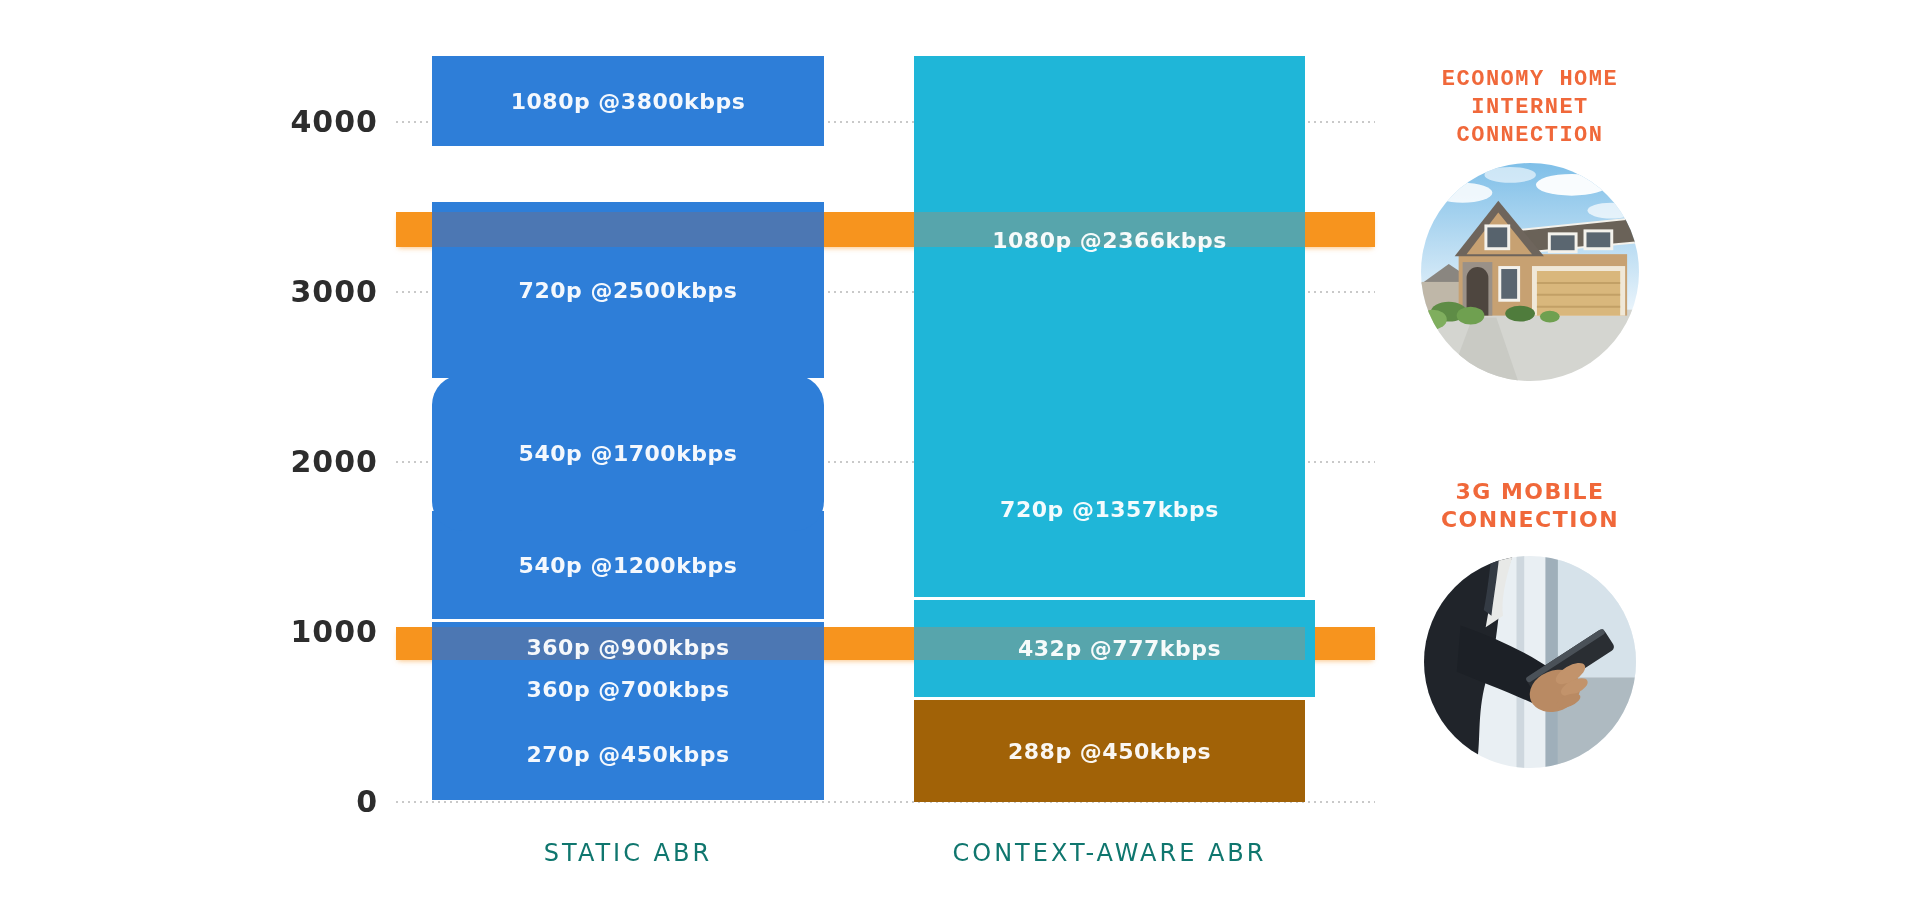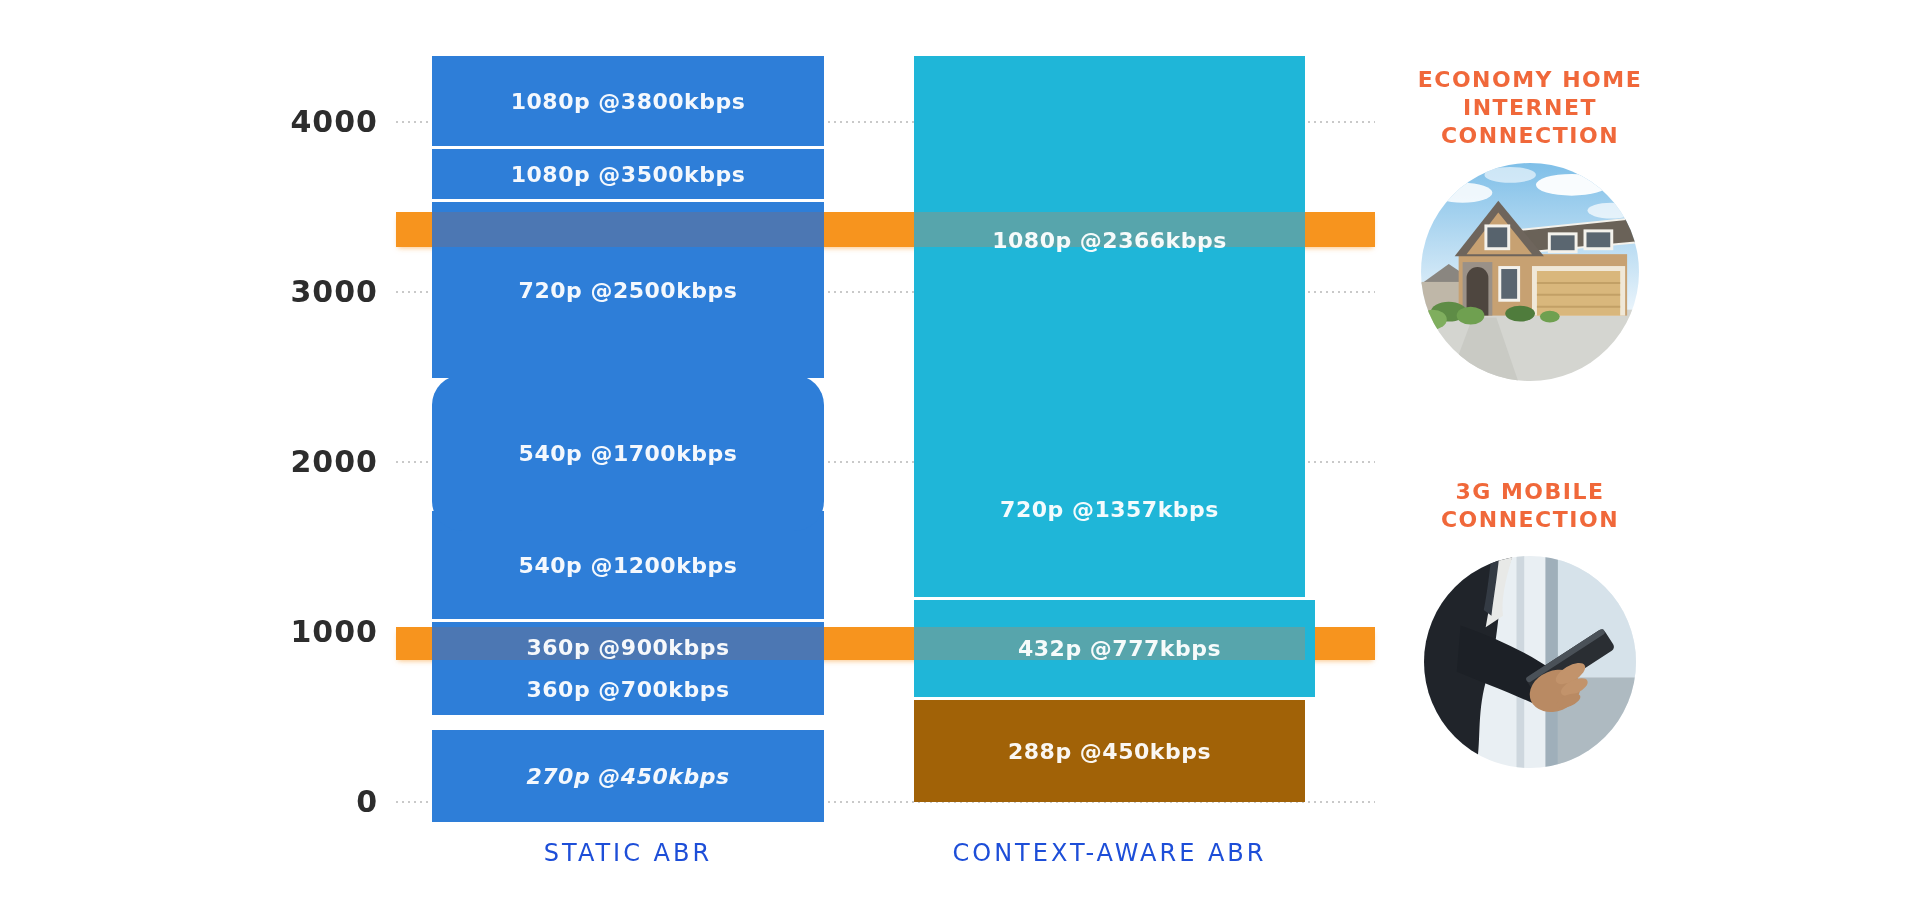--- a/index.html
+++ b/index.html
@@ -6,21 +6,21 @@
   body{width:1920px;height:910px;font-family:"DejaVu Sans","Liberation Sans",sans-serif;}
   .canvas{position:relative;width:1920px;height:910px;background:#fff;overflow:hidden;}
   #plot{position:absolute;left:0;top:0;width:1920px;height:910px;}
   .gridline{position:absolute;height:2px;background-image:repeating-linear-gradient(to right,#c9c9c9 0 2px,transparent 2px 6px);}
   .tick-label{position:absolute;width:110px;text-align:right;font-weight:bold;font-size:30px;letter-spacing:1px;color:#2d2d2d;line-height:30px;}
   .band-back{position:absolute;box-shadow:0 3px 5px -2px rgba(247,148,30,.55);}
   .bar{position:absolute;}
   .seg{position:absolute;left:0;width:100%;display:flex;align-items:center;justify-content:center;}
   .seg-label{position:relative;z-index:3;font-weight:bold;font-size:22px;letter-spacing:.5px;color:rgba(255,255,255,.95);white-space:nowrap;}
   .band-stripe{position:absolute;left:0;width:100%;}
-  .col-title{position:absolute;text-align:center;font-size:24px;letter-spacing:3px;color:#1d4ed8;line-height:30px;}
+  .col-title{position:absolute;text-align:center;font-size:24px;letter-spacing:3px;color:#0f766e;line-height:30px;}
   .conn-label{position:absolute;width:300px;text-align:center;white-space:pre-line;font-weight:bold;font-size:22px;line-height:28px;letter-spacing:1.5px;color:#F0683A;}
   .photo{position:absolute;border-radius:50%;overflow:hidden;}
   .photo svg{display:block;width:100%;height:100%;}
 </style>
 </head>
 <body>
 
 <div class="canvas">
 
   <div id="plot">
@@ -30,40 +30,37 @@
       <div class="tick-label" style="left: 268px; top: 617px;">1000</div>
       <div class="gridline" style="left: 396px; width: 979px; top: 461px;"></div>
       <div class="tick-label" style="left: 268px; top: 447px;">2000</div>
       <div class="gridline" style="left: 396px; width: 979px; top: 291px;"></div>
       <div class="tick-label" style="left: 268px; top: 277px;">3000</div>
       <div class="gridline" style="left: 396px; width: 979px; top: 121px;"></div>
       <div class="tick-label" style="left: 268px; top: 107px;">4000</div>
       <div class="band-back" style="left: 396px; width: 979px; top: 212px; height: 35px; background: rgb(247, 148, 30);"></div>
       <div class="band-back" style="left: 396px; width: 979px; top: 627px; height: 33px; background: rgb(247, 148, 30);"></div>
       <div class="bar" style="left: 432px; width: 392px; top: 56px; height: 745px;">
-        <div class="seg" style="top: 674px; height: 92px; background: rgb(46, 126, 216); font-style: italic;">
+        <div class="seg" style="top: 652px; height: 92px; background: rgb(46, 126, 216);">
           <span class="seg-label">270p @450kbps</span>
         </div>
         <div class="seg" style="top: 608px; height: 51px; background: rgb(46, 126, 216);">
           <span class="seg-label">360p @700kbps</span>
         </div>
         <div class="seg" style="top: 566px; height: 51px; background: rgb(46, 126, 216);">
           <span class="seg-label">360p @900kbps</span>
         </div>
         <div class="seg" style="top: 455px; height: 108px; background: rgb(46, 126, 216);">
           <span class="seg-label">540p @1200kbps</span>
         </div>
         <div class="seg" style="top: 319px; height: 156px; background: rgb(46, 126, 216); border-radius: 30px;">
           <span class="seg-label">540p @1700kbps</span>
         </div>
         <div class="seg" style="top: 146px; height: 176px; background: rgb(46, 126, 216);">
           <span class="seg-label">720p @2500kbps</span>
-        </div>
-        <div class="seg" style="top: 93px; height: 50px; background: rgb(46, 126, 216);">
-          <span class="seg-label">1080p @3500kbps</span>
         </div>
         <div class="seg" style="top: 0px; height: 90px; background: rgb(46, 126, 216);">
           <span class="seg-label">1080p @3800kbps</span>
         </div>
         <div class="band-stripe" style="top: 156px; height: 35px; background: rgb(76, 119, 179);"></div>
         <div class="band-stripe" style="top: 571px; height: 33px; background: rgb(76, 119, 179);"></div>
       </div>
       <div class="col-title" style="left: 432px; width: 392px; top: 838px;">STATIC ABR</div>
       <div class="bar" style="left: 914px; width: 391px; top: 56px; height: 745px;">
         <div class="seg" style="top: 644px; height: 102px; background: #a16207;">
@@ -77,21 +74,21 @@
         </div>
         <div class="seg" style="top: 0px; height: 368px; background: rgb(31, 182, 216);">
           <span class="seg-label">1080p @2366kbps</span>
         </div>
         <div class="band-stripe" style="top: 156px; height: 35px; background: rgb(87, 165, 172);"></div>
         <div class="band-stripe" style="top: 571px; height: 33px; background: rgb(87, 165, 172);"></div>
       </div>
       <div class="col-title" style="left: 914px; width: 391px; top: 838px;">CONTEXT-AWARE ABR</div>
     </div>
 
-  <div class="conn-label" style="left:1380px;top:66px;">ECONOMY HOME
+  <div class="conn-label" style="left:1380px;top:66px;font-family:Liberation Mono, monospace;">ECONOMY HOME
 INTERNET
 CONNECTION</div>
 
   <div class="photo" style="left:1421px;top:163px;width:218px;height:218px;">
     <svg viewBox="0 0 220 220">
       <defs>
         <linearGradient id="sky" x1="0" y1="0" x2="0" y2="1">
           <stop offset="0" stop-color="#7FBFE8"></stop>
             <stop offset="1" stop-color="#EAF4FB"></stop>
         </linearGradient>

